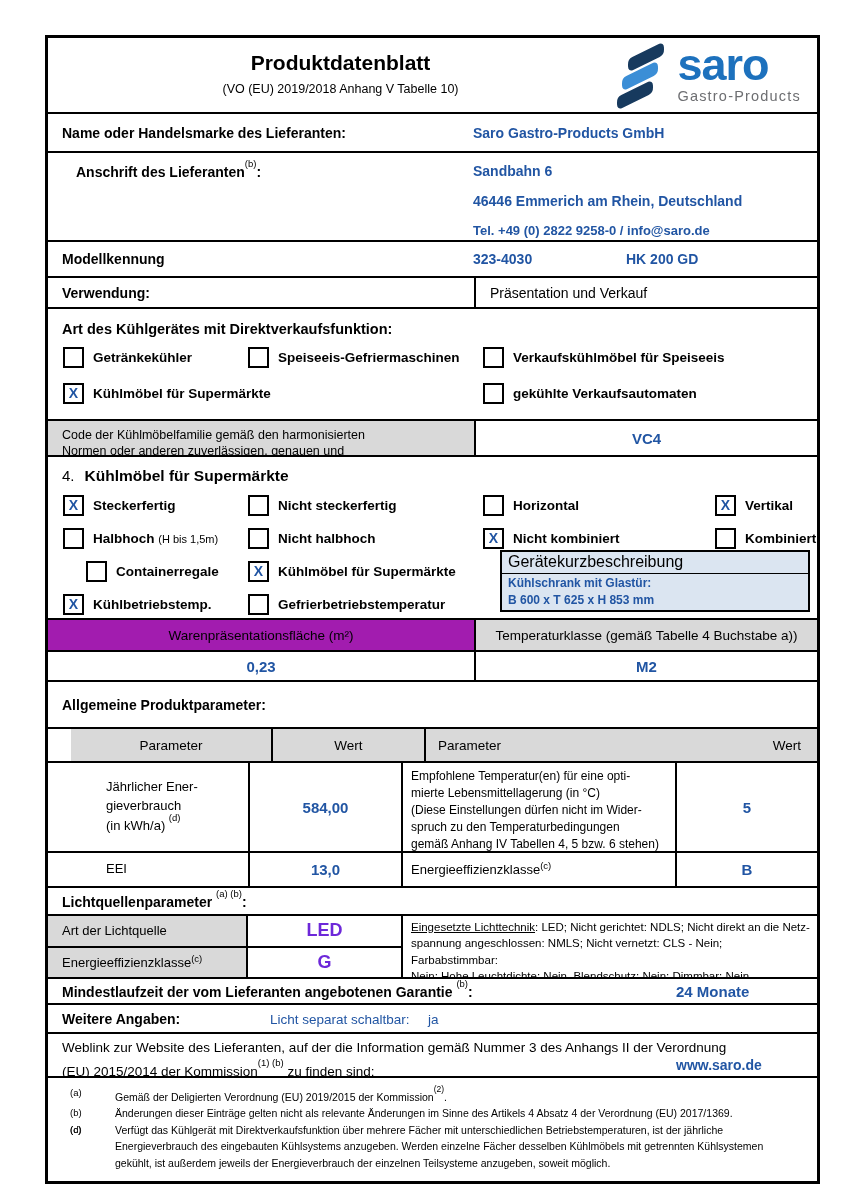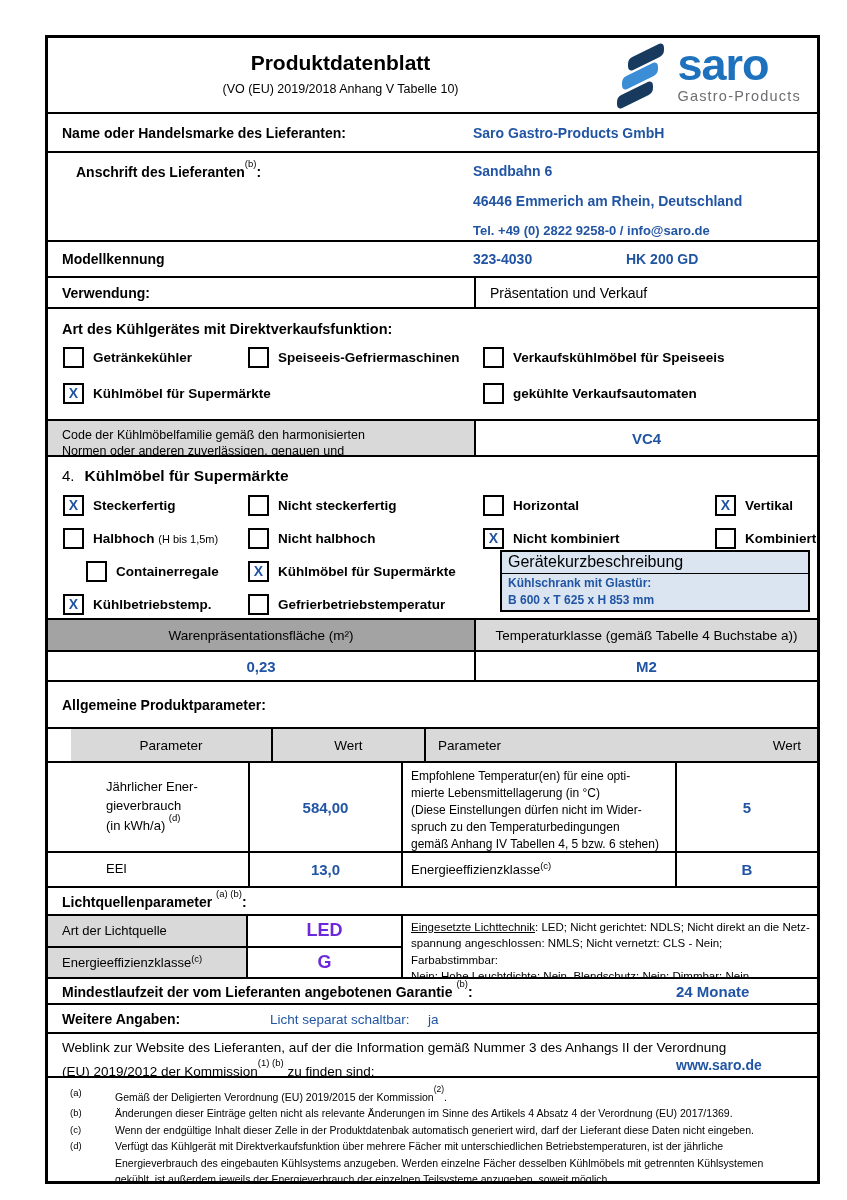--- a/index.html
+++ b/index.html
@@ -62,21 +62,21 @@
   .r-sec4 { height:163px; }
   .sec4-head { position:absolute; left:14px; top:10px; font-size:15.5px; }
   .sec4-num { font-weight:400; margin-right:10px; font-size:15px; }
   .sec4-title { font-weight:700; }
   .devbox { position:absolute; left:452px; top:93px; width:310px; height:62px;
             border:2px solid #000; background:#dbe5f1; }
   .devbox-head { font-size:16px; padding:1px 6px 2px; border-bottom:1.5px solid #000; color:#000; }
   .devbox-body { font-size:12px; font-weight:700; color:#2155a3; padding:1px 6px; line-height:1.45; }
 
   .r-grayhdr { height:32px; }
-  .gh-left { flex:0 0 428px; height:100%; background:#a3a3a3; border-right:2px solid #000;
+  .gh-left { flex:0 0 428px; height:100%; background:#a21caf; border-right:2px solid #000;
              display:flex; align-items:center; justify-content:center; font-size:13.5px; }
   .gh-right { flex:1; height:100%; background:#d9d9d9; display:flex; align-items:center;
               justify-content:center; font-size:13.5px; }
   .r-valrow { height:30px; }
   .vr-left { flex:0 0 428px; height:100%; border-right:2px solid #000; display:flex;
              align-items:center; justify-content:center; }
   .vr-right { flex:1; display:flex; align-items:center; justify-content:center; }
   .bigval { color:#2155a3; font-weight:700; font-size:15px; }
 
   .r-allg { height:47px; }
@@ -388,37 +388,36 @@
     <div class="flexr">
         <div class="lab">Weitere Angaben:</div>
       </div>
     <span class="weitere-key">Licht separat schaltbar:</span>
     <span class="weitere-val">ja</span>
   </div>
 
   <div class="row r-weblink">
     <div class="wl-line">Weblink zur Website des Lieferanten, auf der die Information gemäß Nummer 3 des Anhangs II der Verordnung</div>
     <div class="wl-line">
-      <span>(EU) 2019/2012 der Kommission</span><sup class="ref">(1) (b)</sup><span> zu finden sind:</span>
+      <span>(EU) 2015/2014 der Kommission</span><sup class="ref">(1) (b)</sup><span> zu finden sind:</span>
     </div>
     <span class="wl-site val">www.saro.de</span>
   </div>
 
   <div class="row r-foot">
     <div class="fn">
       <span class="fnsup">(a)</span>
       <span>Gemäß der Deligierten Verordnung (EU) 2019/2015 der Kommission</span><sup class="ref" style="font-size:8.5px;">(2)</sup><span>.</span>
     </div>
     <div class="fn">
       <span class="fnsup">(b)</span>
       <span>Änderungen dieser Einträge gelten nicht als relevante Änderungen im Sinne des Artikels 4 Absatz 4 der Verordnung (EU) 2017/1369.</span>
     </div>
     <div class="fn">
       <span class="fnsup">(c)</span>
-      <span>Wenn der endgültige Inhalt dieser Zelle in der Produktdatenbak automatisch generiert wird, darf der Lieferant diese Daten nicht eingeben.</span>
     </div>
     <div class="fn">
       <span class="fnsup">(d)</span>
       <span class="ml">Verfügt das Kühlgerät mit Direktverkaufsfunktion über mehrere Fächer mit unterschiedlichen Betriebstemperaturen, ist der jährliche
 Energieverbrauch des eingebauten Kühlsystems anzugeben. Werden einzelne Fächer desselben Kühlmöbels mit getrennten Kühlsystemen
 gekühlt, ist außerdem jeweils der Energieverbrauch der einzelnen Teilsysteme anzugeben, soweit möglich.</span>
     </div>
   </div>
 
 </div>

